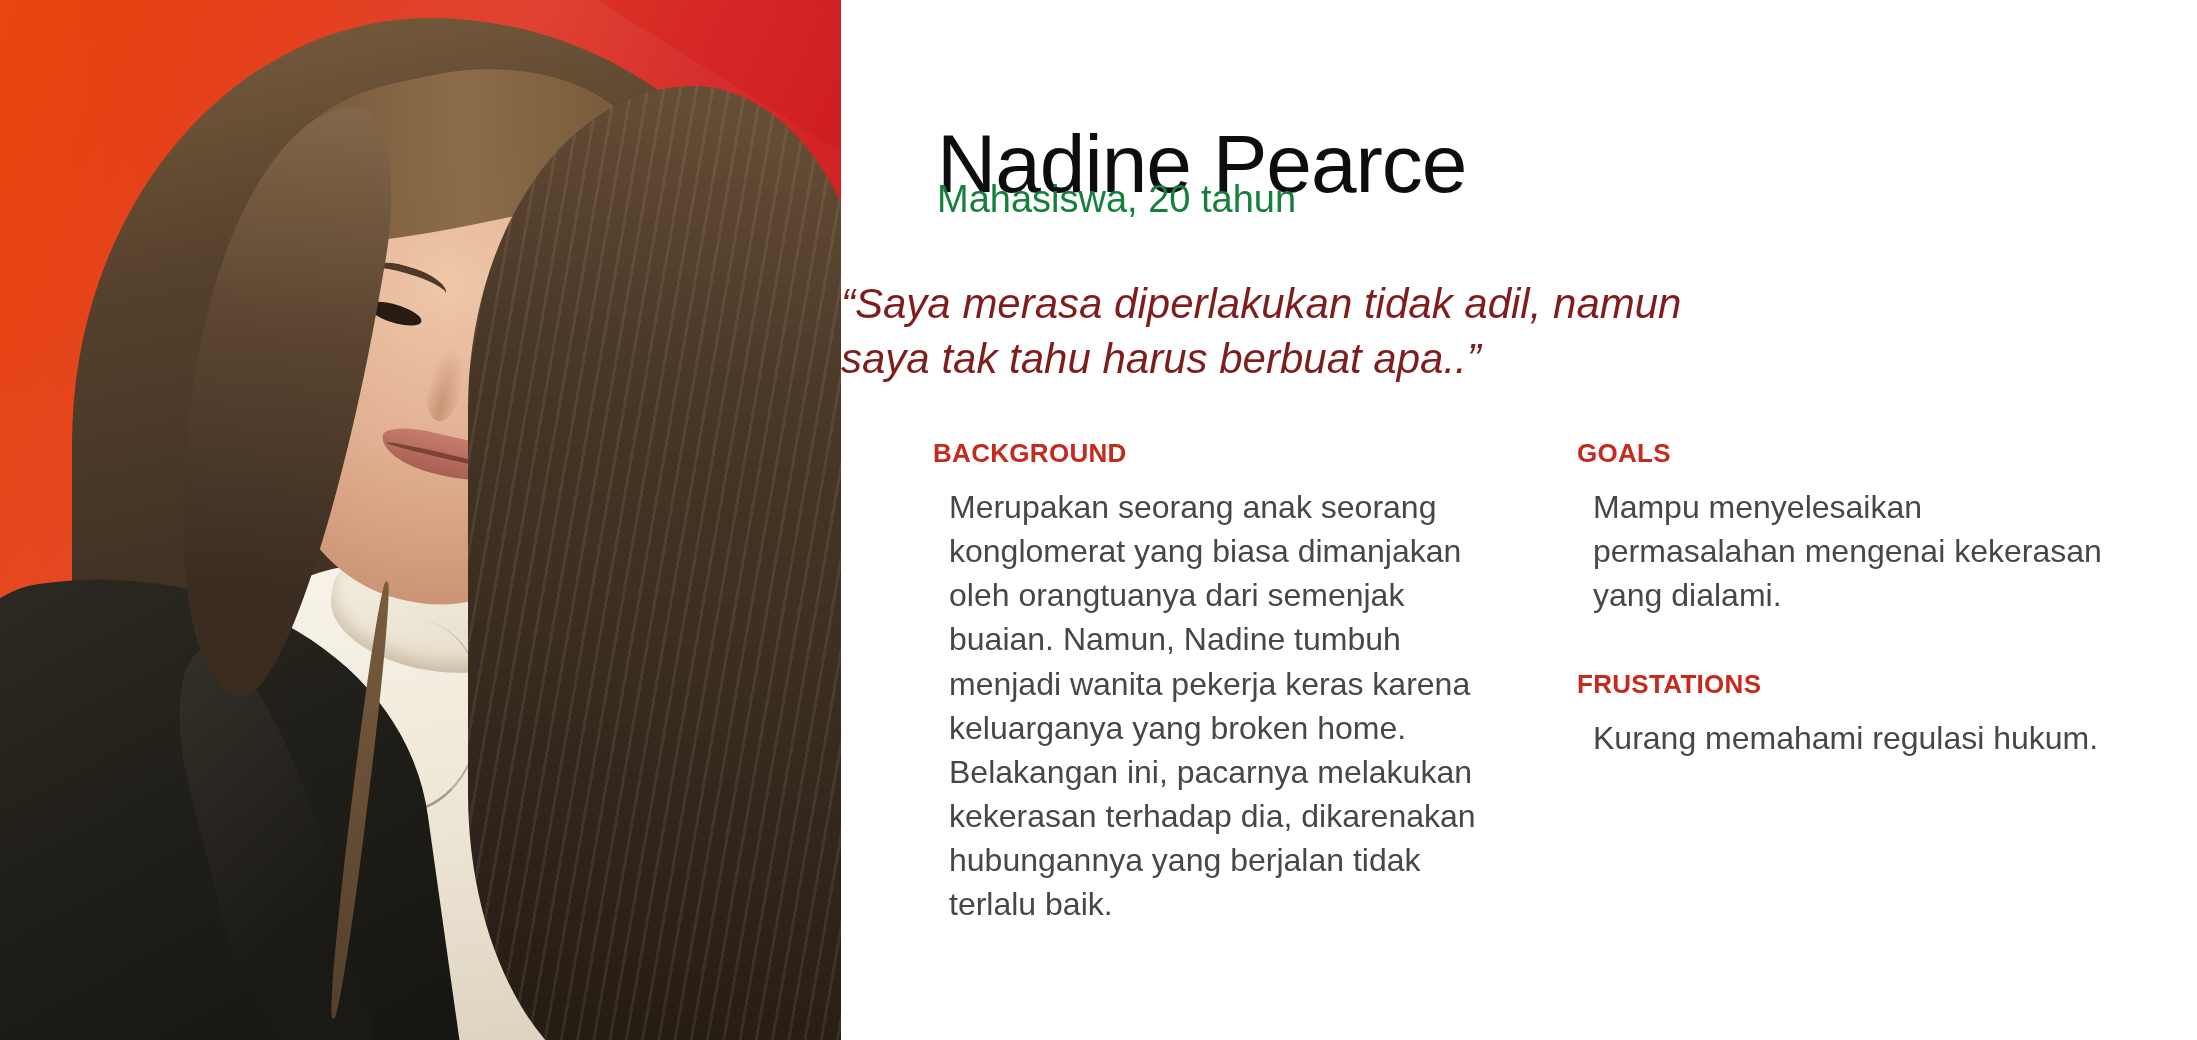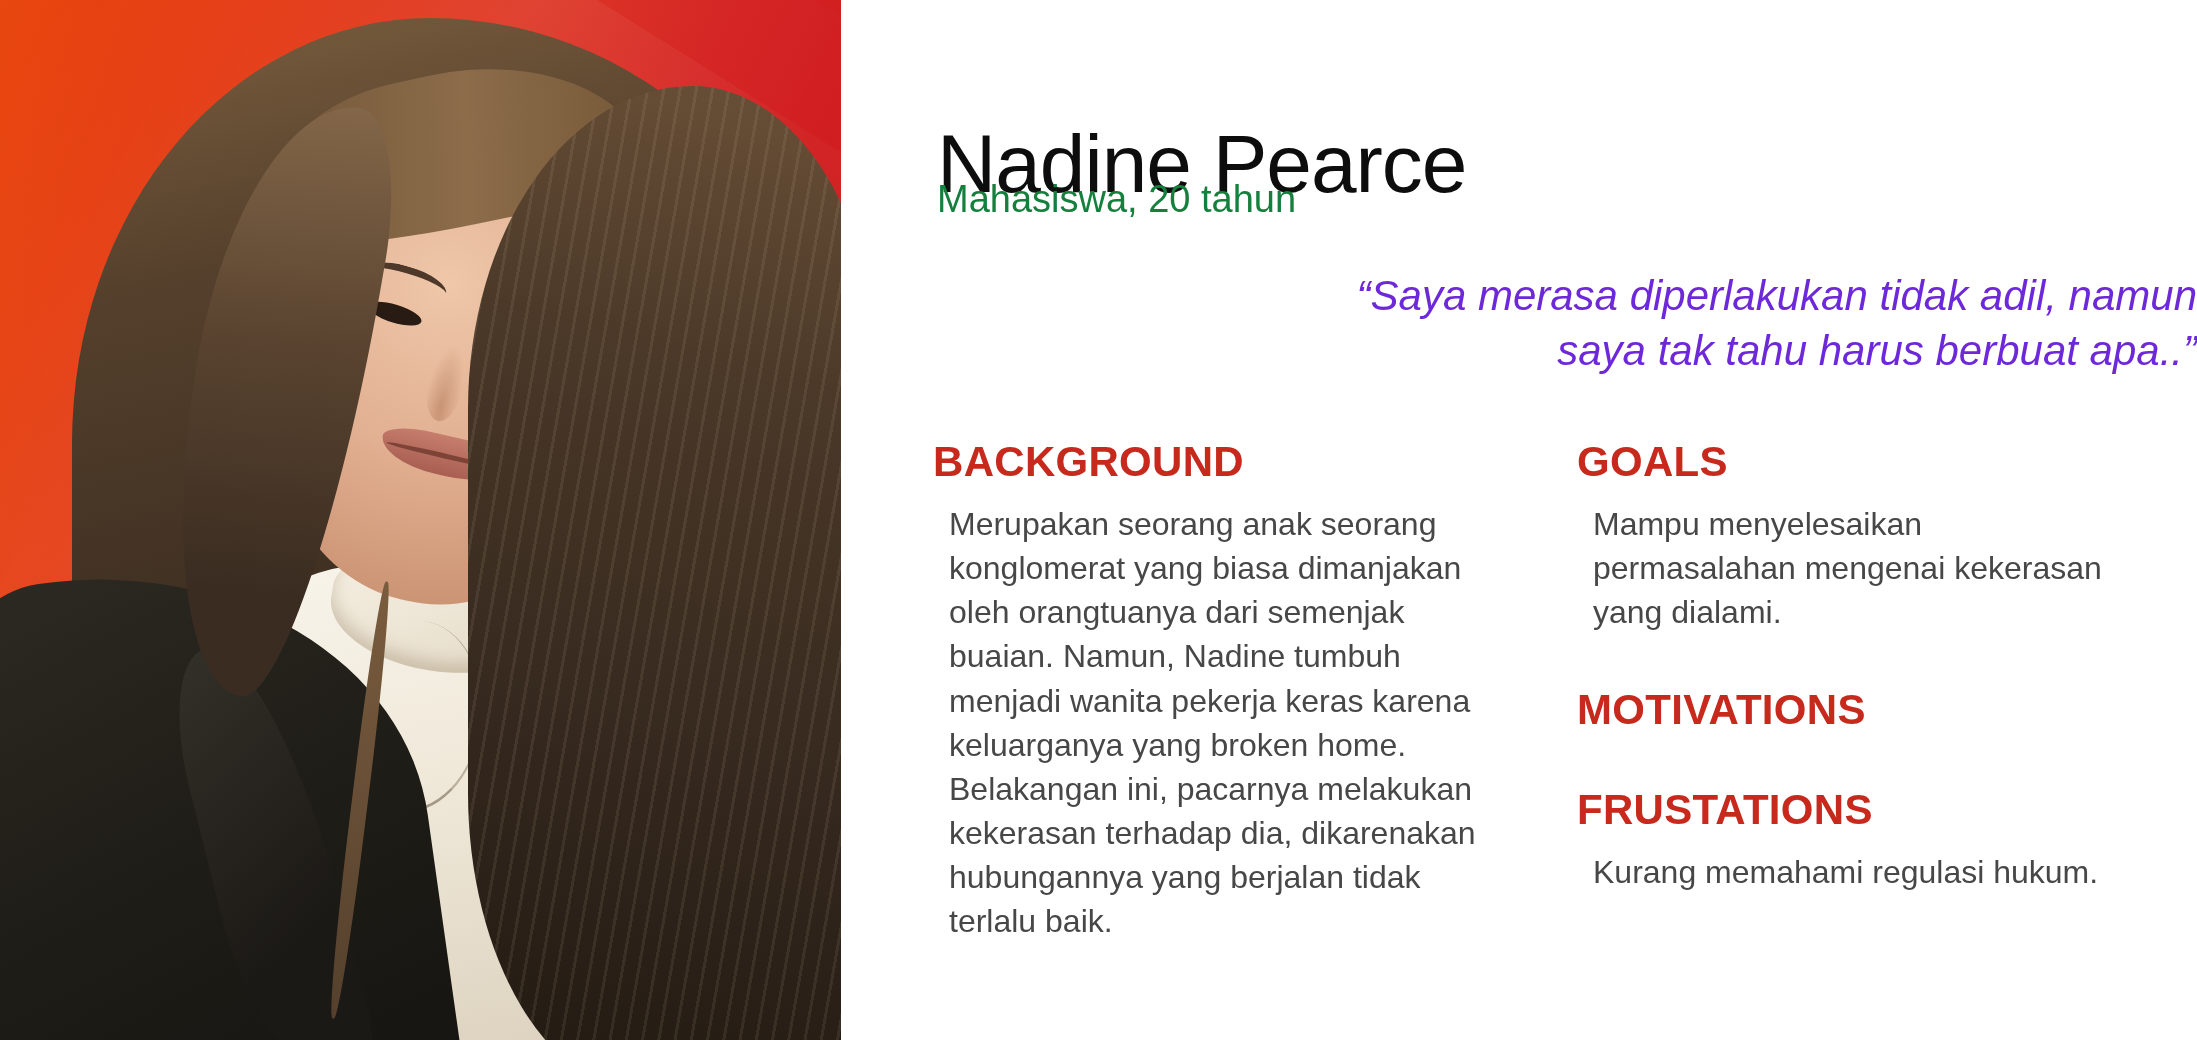--- a/index.html
+++ b/index.html
@@ -127,35 +127,35 @@
   .content{position:absolute;left:841px;top:0;width:1356px;height:1040px;background:#ffffff;}
   .name{
     position:absolute;left:96px;top:62px;
     font-size:82px;line-height:1.15;font-weight:400;color:#0d0d0d;letter-spacing:-1px;
   }
   .role{
     position:absolute;left:96px;top:178px;
     font-size:38px;font-weight:400;color:#15803d;
   }
   .quote{
-    position:absolute;left:0;top:268px;width:100%;
-    text-align:right;font-style:italic;font-weight:500;
-    font-size:42px;line-height:1.32;color:#6d28d9;
+    position:absolute;left:0;top:276px;width:100%;
+    text-align:left;font-style:italic;font-weight:500;
+    font-size:42px;line-height:1.32;color:#7f1d1d;
   }
   .columns{
     position:absolute;left:92px;top:438px;width:1212px;
     display:flex;gap:72px;
   }
   .col-left{width:572px;flex:0 0 auto;}
   .col-right{width:568px;flex:0 0 auto;}
   .section{margin:0 0 52px 0;}
   .section:last-child{margin-bottom:0;}
   .section-heading{
     margin:0 0 14px 0;
-    font-size:42px;font-weight:700;color:#c7291d;letter-spacing:.3px;
+    font-size:26px;font-weight:700;color:#c7291d;letter-spacing:.3px;
   }
   .section-body{
     margin:16px;
     font-size:32px;line-height:1.38;font-weight:400;color:#474747;
   }
 </style>
 </head>
 <body>
 
 <div class="page">
@@ -205,21 +205,20 @@
           <p class="section-body">Merupakan seorang anak seorang konglomerat yang biasa dimanjakan oleh orangtuanya dari semenjak buaian. Namun, Nadine tumbuh menjadi wanita pekerja keras karena keluarganya yang broken home. Belakangan ini, pacarnya melakukan kekerasan terhadap dia, dikarenakan hubungannya yang berjalan tidak terlalu baik.</p>
         </div>
       </div>
 
       <div class="col-right">
         <div class="section">
           <h2 class="section-heading">GOALS</h2>
           <p class="section-body">Mampu menyelesaikan permasalahan mengenai kekerasan yang dialami.</p>
         </div>
         <div class="section">
-          <h2 class="section-heading">MOTIVATIONS</h2>
         </div>
         <div class="section">
           <h2 class="section-heading">FRUSTATIONS</h2>
           <p class="section-body">Kurang memahami regulasi hukum.</p>
         </div>
       </div>
     </div>
   </div>
 
 </div>

